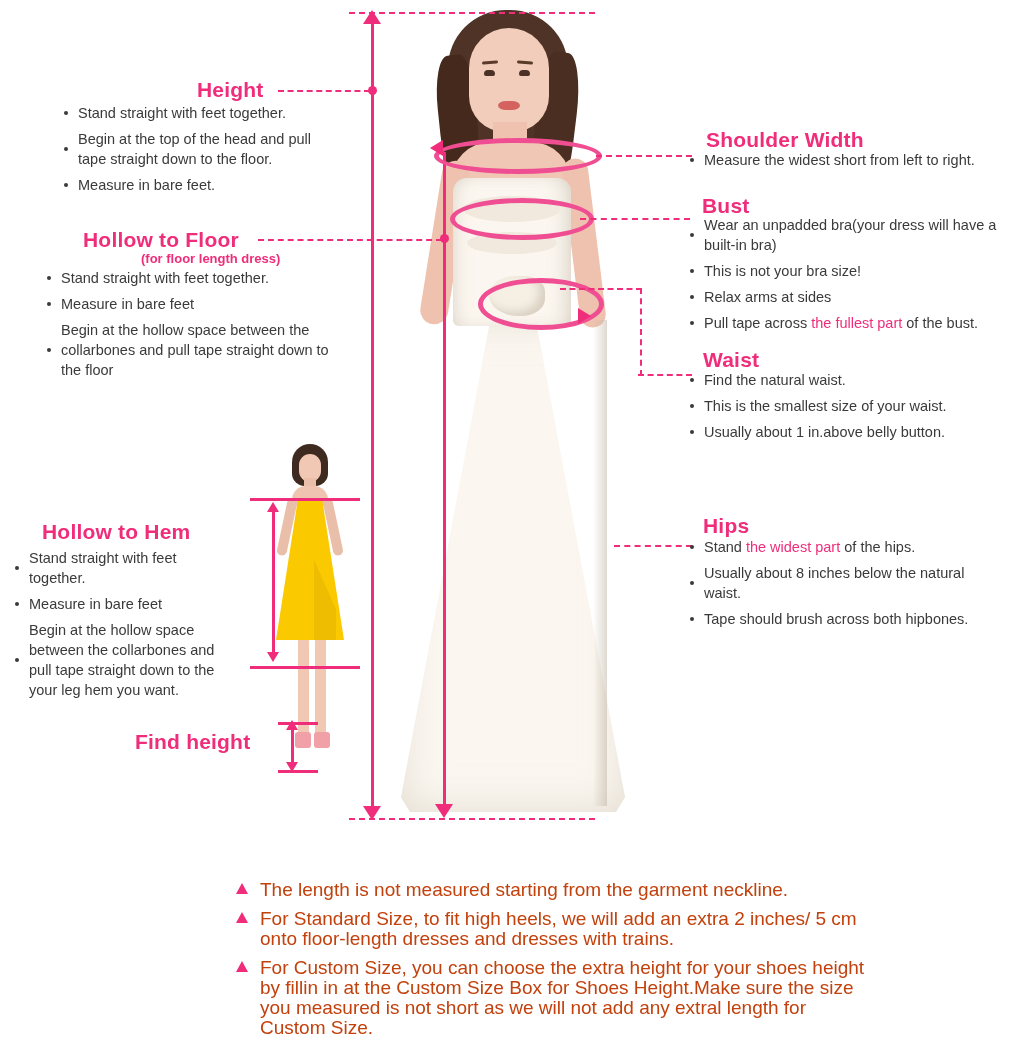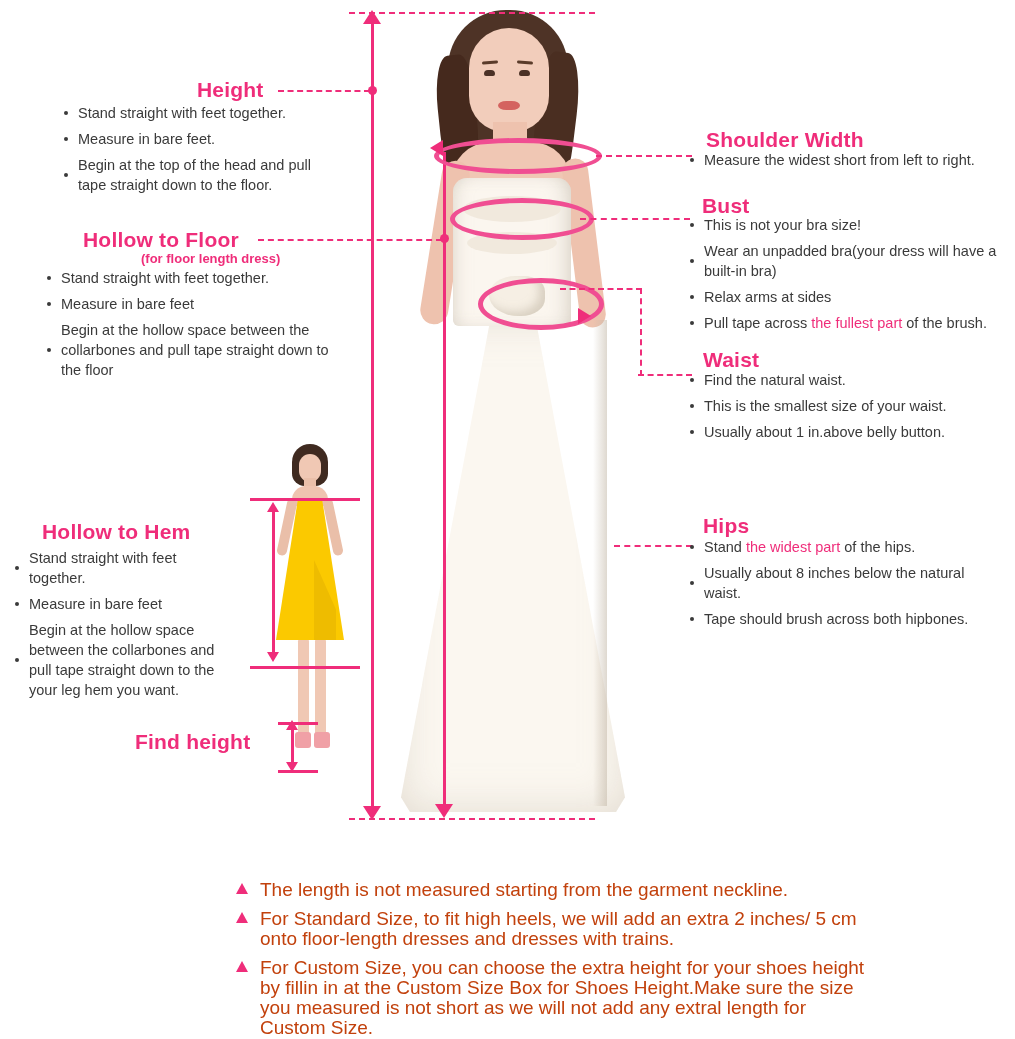--- a/index.html
+++ b/index.html
@@ -332,22 +332,22 @@
 
   <div class="pink-line" style="left:278px; top:722px; width:40px; height:3px;"></div>
   <div class="pink-line" style="left:278px; top:770px; width:40px; height:3px;"></div>
   <div class="pink-line" style="left:291px; top:728px; width:3px; height:40px;"></div>
   <div class="arrow-up sm" style="left:286px; top:720px;"></div>
   <div class="arrow-down sm" style="left:286px; top:762px;"></div>
 
   <div class="heading" style="left:197px; top:78px;">Height</div>
   <div class="bullets" style="left:62px; top:103px; width:275px;">
     <div class="li mid">Stand straight with feet together.</div>
+    <div class="li mid">Begin at the top of the head and pull tape straight down to the floor.</div>
     <div class="li mid">Measure in bare feet.</div>
-    <div class="li mid">Begin at the top of the head and pull tape straight down to the floor.</div>
   </div>
 
   <div class="heading" style="left:83px; top:228px;">Hollow to Floor</div>
   <div class="subheading" style="left:101px; top:251px;">(for floor length dress)</div>
   <div class="bullets" style="left:45px; top:268px; width:285px;">
     <div class="li mid">Stand straight with feet together.</div>
     <div class="li mid">Measure in bare feet</div>
     <div class="li mid">Begin at the hollow space between the collarbones and pull tape straight down to the floor</div>
   </div>
 
@@ -360,25 +360,25 @@
 
   <div class="heading" style="left:135px; top:730px;">Find height</div>
 
   <div class="heading" style="left:706px; top:128px;">Shoulder Width</div>
   <div class="bullets" style="left:688px; top:150px; width:320px;">
     <div class="li mid">Measure the widest short from left to right.</div>
   </div>
 
   <div class="heading" style="left:702px; top:194px;">Bust</div>
   <div class="bullets" style="left:688px; top:215px; width:320px;">
+    <div class="li mid">Wear an unpadded bra(your dress will have a built-in bra)</div>
     <div class="li mid">This is not your bra size!</div>
-    <div class="li mid">Wear an unpadded bra(your dress will have a built-in bra)</div>
     <div class="li mid">Relax arms at sides</div>
     <div class="li mid">
-      <span>Pull tape across </span><span class="pink">the fullest part</span><span> of the brush.</span>
+      <span>Pull tape across </span><span class="pink">the fullest part</span><span> of the bust.</span>
     </div>
   </div>
 
   <div class="heading" style="left:703px; top:348px;">Waist</div>
   <div class="bullets" style="left:688px; top:370px; width:300px;">
     <div class="li mid">Find the natural waist.</div>
     <div class="li mid">This is the smallest size of your waist.</div>
     <div class="li mid">Usually about 1 in.above belly button.</div>
   </div>
 

